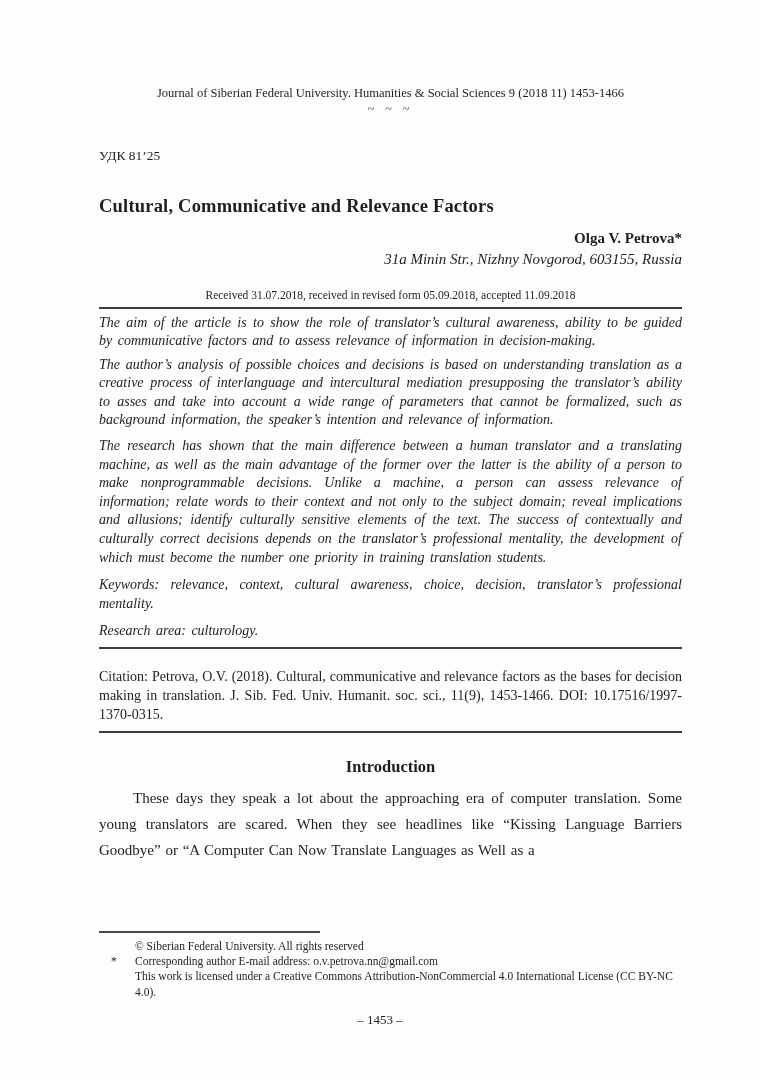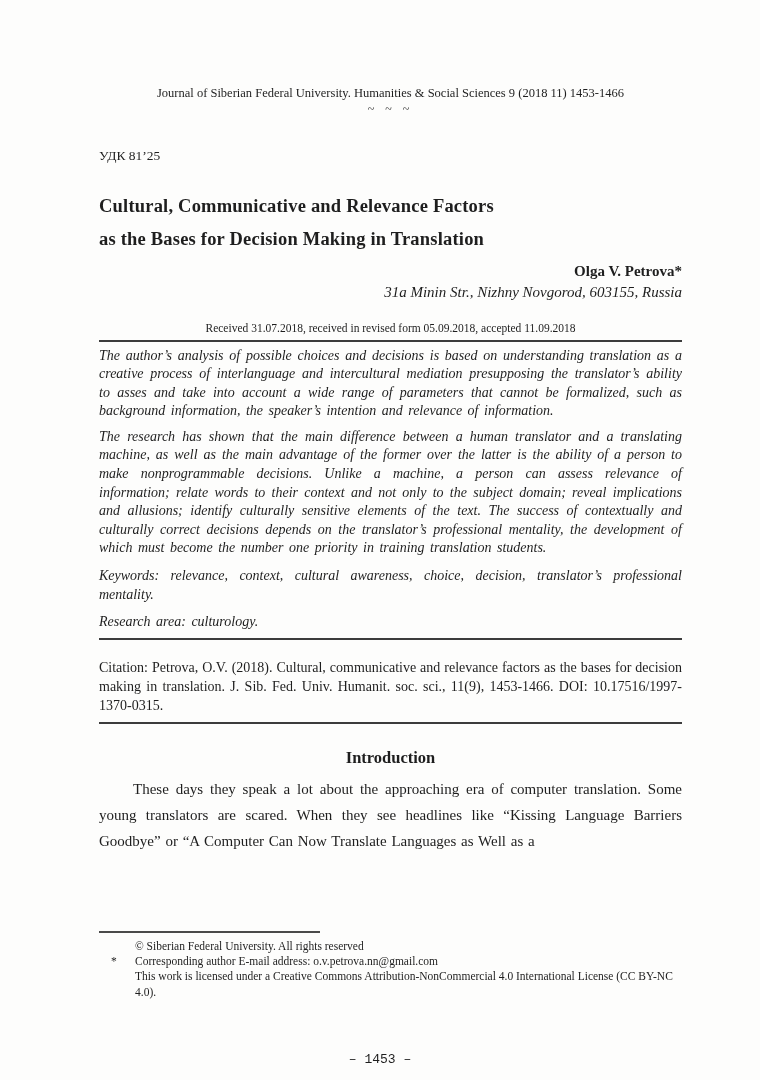--- a/index.html
+++ b/index.html
@@ -132,52 +132,51 @@
     position: relative;
   }
   .fn-star {
     position: absolute;
     left: 3px;
     top: 0;
   }
   .page-number {
     position: absolute;
     left: 0;
-    top: 1052px;
+    top: 1012px;
     width: 760px;
     text-align: center;
     font-size: 13px;
-    font-family: Liberation Mono, monospace;
   }
 </style>
 </head>
 <body>
 
 <div class="page">
   <div class="content">
 
     <div class="journal-header">Journal of Siberian Federal University. Humanities &amp; Social Sciences 9 (2018 11) 1453-1466</div>
     <div class="ornament">~ ~ ~</div>
 
     <div class="udk">УДК 81’25</div>
 
     <h1 class="title">
       <span>Cultural, Communicative and Relevance Factors</span><br>
-      <span>as the Bases for Decision Making in Translation</span>
     </h1>
 
     <div class="author-block">
       <div class="author-name">Olga V. Petrova*</div>
       <div class="affiliation">31a Minin Str., Nizhny Novgorod, 603155, Russia</div>
     </div>
 
     <div class="received">Received 31.07.2018, received in revised form 05.09.2018, accepted 11.09.2018</div>
 
     <hr class="rule">
 
+    <p class="abstract abstract-p1">The aim of the article is to show the role of translator’s cultural awareness, ability to be guided by communicative factors and to assess relevance of information in decision-making.</p>
     <p class="abstract abstract-p2">The author’s analysis of possible choices and decisions is based on understanding translation as a creative process of interlanguage and intercultural mediation presupposing the translator’s ability to asses and take into account a wide range of parameters that cannot be formalized, such as background information, the speaker’s intention and relevance of information.</p>
     <p class="abstract abstract-p3">The research has shown that the main difference between a human translator and a translating machine, as well as the main advantage of the former over the latter is the ability of a person to make nonprogrammable decisions. Unlike a machine, a person can assess relevance of information; relate words to their context and not only to the subject domain; reveal implications and allusions; identify culturally sensitive elements of the text. The success of contextually and culturally correct decisions depends on the translator’s professional mentality, the development of which must become the number one priority in training translation students.</p>
 
     <p class="keywords">Keywords: relevance, context, cultural awareness, choice, decision, translator’s professional mentality.</p>
     <p class="research-area">Research area: culturology.</p>
 
     <hr class="rule">
 
     <p class="citation">Citation: Petrova, O.V. (2018). Cultural, communicative and relevance factors as the bases for decision making in translation. J. Sib. Fed. Univ. Humanit. soc. sci., 11(9), 1453-1466. DOI: 10.17516/1997-1370-0315.</p>
 

